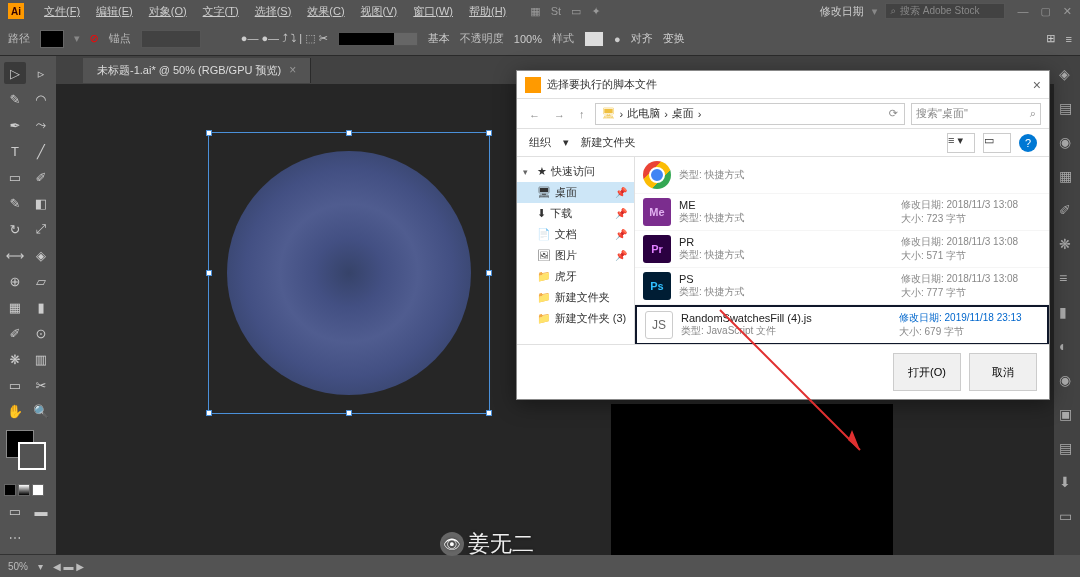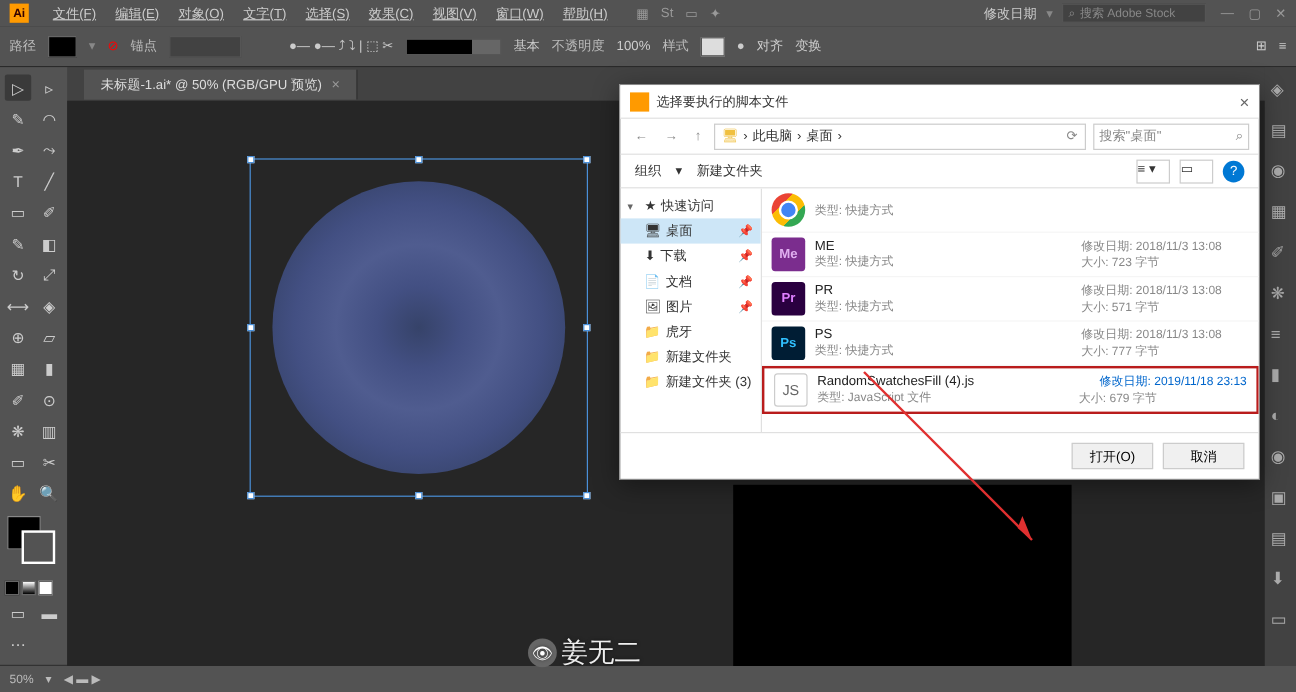--- a/index.html
+++ b/index.html
@@ -15,21 +15,21 @@
 .window-controls { display: flex; gap: 12px; margin-left: 12px; color: #999; }
 
 
 .control-bar { height: 34px; background: #535353; border-bottom: 1px solid #2a2a2a; display: flex; align-items: center; padding: 0 8px; font-size: 11px; color: #ccc; gap: 10px; }
 .control-bar .label { color: #bbb; }
 .control-bar .swatch { width: 24px; height: 18px; background: #000; border: 1px solid #666; }
 .control-bar .dropdown { width: 60px; height: 18px; background: #424242; border: 1px solid #555; }
 .control-bar .stroke-sample { width: 80px; height: 14px; background: linear-gradient(90deg, #000 70%, #666 70%); border: 1px solid #555; }
 
 
-.tab-bar { height: 28px; background: #424242; display: flex; align-items: center; padding-left: 70px; }
+.tab-bar { height: 28px; background: #424242; display: flex; align-items: center; padding-left: 70px; margin-left: 13px; }
 .tab { background: #535353; padding: 5px 14px; font-size: 11px; color: #ddd; border-right: 1px solid #2a2a2a; display: flex; align-items: center; gap: 8px; }
 .tab .close { color: #999; font-size: 12px; }
 
 
 .tools-left { position: absolute; left: 0; top: 56px; width: 56px; background: #535353; padding: 6px 4px; display: grid; grid-template-columns: 1fr 1fr; gap: 4px; }
 .tool { width: 22px; height: 22px; display: flex; align-items: center; justify-content: center; color: #ccc; font-size: 13px; border-radius: 2px; }
 .tool.active { background: #3a3a3a; }
 .fill-stroke { grid-column: 1 / 3; height: 44px; position: relative; margin-top: 4px; }
 .fill-sq { position: absolute; width: 28px; height: 28px; background: #000; border: 1px solid #888; top: 0; left: 2px; }
 .stroke-sq { position: absolute; width: 28px; height: 28px; background: #535353; border: 2px solid #fff; top: 12px; left: 14px; }
@@ -72,42 +72,42 @@
 .dialog-body { flex: 1; display: flex; overflow: hidden; }
 .dialog-sidebar { width: 118px; border-right: 1px solid #e0e0e0; padding: 4px 0; overflow-y: auto; }
 .sb-item { padding: 3px 6px 3px 20px; display: flex; align-items: center; gap: 4px; position: relative; }
 .sb-item.header::before { content: "▾"; position: absolute; left: 6px; font-size: 9px; color: #666; }
 .sb-item.selected { background: #cde6f7; }
 .sb-item .pin { margin-left: auto; color: #888; font-size: 10px; }
 .sb-icon { font-size: 11px; }
 
 .file-list { flex: 1; overflow-y: auto; }
 .file-row { display: flex; align-items: center; padding: 4px 8px; gap: 8px; border-bottom: 1px solid #f5f5f5; }
-.file-row.highlighted { border: 2px solid #b91c1c; }
+.file-row.highlighted { border: 2px solid #0f172a; }
 .file-icon { width: 28px; height: 28px; display: flex; align-items: center; justify-content: center; font-size: 16px; border-radius: 3px; flex-shrink: 0; }
 .file-icon.chrome { background: linear-gradient(135deg, #ea4335 33%, #fbbc05 33% 66%, #34a853 66%); border-radius: 50%; position: relative; }
 .file-icon.chrome::after { content: ""; position: absolute; width: 12px; height: 12px; background: #4285f4; border: 2px solid #fff; border-radius: 50%; }
 .file-icon.me { background: #7b2d8e; color: #e0b0f0; font-size: 11px; font-weight: bold; }
 .file-icon.pr { background: #2a0040; color: #e080ff; font-size: 11px; font-weight: bold; }
 .file-icon.ps { background: #001d34; color: #30c0ff; font-size: 11px; font-weight: bold; }
 .file-icon.js { background: #fff; border: 1px solid #ccc; color: #666; font-size: 12px; }
 .file-info { flex: 1; }
 .file-name { font-size: 11px; color: #222; }
 .file-type { font-size: 10px; color: #888; }
 .file-meta { font-size: 10px; color: #888; text-align: left; width: 140px; }
 .file-meta .date { color: #888; }
-.file-row.highlighted .file-meta .date { color: #0066cc; text-align: right; }
+.file-row.highlighted .file-meta .date { color: #0066cc; }
 
 .dialog-footer { border-top: 1px solid #e0e0e0; padding: 8px 12px; display: flex; flex-direction: column; gap: 8px; }
 .footer-row { display: flex; align-items: center; gap: 8px; }
 .footer-row .label { width: 70px; text-align: right; }
 .footer-row .combo { flex: 1; height: 20px; border: 1px solid #ccc; }
 .footer-row .filter { width: 160px; height: 20px; border: 1px solid #ccc; padding: 0 4px; display: flex; align-items: center; font-size: 10px; }
 .footer-buttons { display: flex; gap: 8px; justify-content: flex-end; }
-.footer-buttons button { width: 68px; height: 22px; border: 1px solid #ccc; background: #f0f0f0; font-size: 11px; }
+.footer-buttons button { width: 68px; height: 38px; border: 1px solid #ccc; background: #f0f0f0; font-size: 11px; }
 
 
 .red-arrow { position: absolute; left: 710px; top: 300px; width: 170px; height: 170px; pointer-events: none; }
 
 
 .watermark { position: absolute; left: 440px; bottom: 18px; color: #eee; font-size: 22px; display: flex; align-items: center; gap: 4px; text-shadow: 0 0 3px rgba(0,0,0,0.6); }
 .weibo-icon { width: 24px; height: 24px; border-radius: 50%; background: #666; color: #fff; display: flex; align-items: center; justify-content: center; font-size: 14px; }
 </style>
 </head>
 <body>

